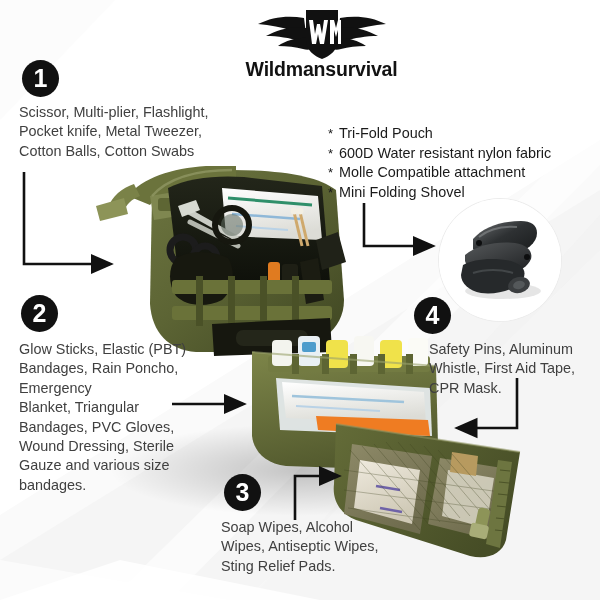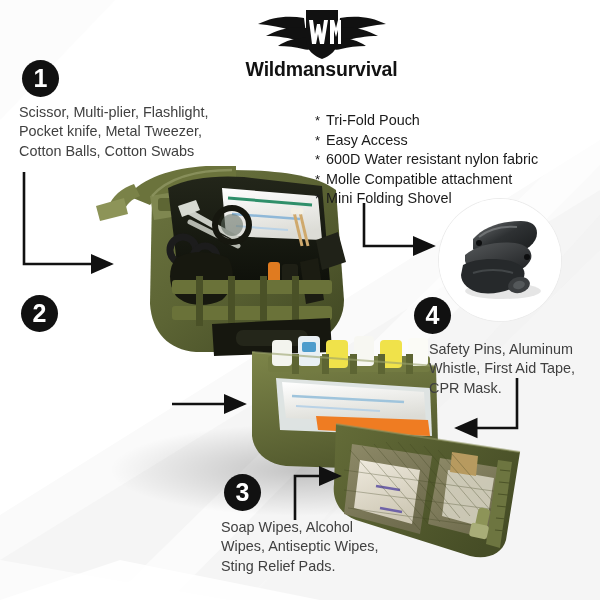--- a/index.html
+++ b/index.html
@@ -84,21 +84,21 @@
   #text-2 { left: 19px;  top: 340px; width: 215px; }
   #text-3 { left: 221px; top: 518px; width: 205px; }
   #text-4 { left: 429px; top: 340px; width: 180px; }
 
   
   .feature-list {
     position: absolute;
     left: 311px;
     top: 107px;
     z-index: 7;
-    margin: 4px;
+    margin: 17px;
     padding: 0;
     list-style: none;
     color: #1a1a1a;
     font-size: 14.4px;
     line-height: 19.6px;
   }
   .feature-list li {
     white-space: nowrap;
   }
   .feature-star {
@@ -382,33 +382,38 @@
   </div>
 
   <div class="badge" id="badge-1">1</div>
   <div class="badge" id="badge-2">2</div>
   <div class="badge" id="badge-3">3</div>
   <div class="badge" id="badge-4">4</div>
 
   <div class="callout-text" id="text-1">Scissor, Multi-plier, Flashlight,
 Pocket knife, Metal Tweezer,
 Cotton Balls, Cotton Swabs</div>
+  <div class="callout-text" id="text-2">Glow Sticks, Elastic (PBT)
+Bandages, Rain Poncho,
+Emergency
+Blanket, Triangular
+Bandages, PVC Gloves,
+Wound Dressing, Sterile
+Gauze and various size
+bandages.</div>
   <div class="callout-text" id="text-3">Soap Wipes, Alcohol
 Wipes, Antiseptic Wipes,
 Sting Relief Pads.</div>
   <div class="callout-text" id="text-4">Safety Pins, Aluminum
 Whistle, First Aid Tape,
 CPR Mask.</div>
 
   <ul class="feature-list">
     <li>
       <span class="feature-star">*</span><span>Tri-Fold Pouch</span>
-    </li>
-    <li>
-      <span class="feature-star">*</span><span>Easy Access</span>
     </li>
     <li>
       <span class="feature-star">*</span><span>600D Water resistant nylon fabric</span>
     </li>
     <li>
       <span class="feature-star">*</span><span>Molle Compatible attachment</span>
     </li>
     <li>
       <span class="feature-star">*</span><span>Mini Folding Shovel</span>
     </li>

